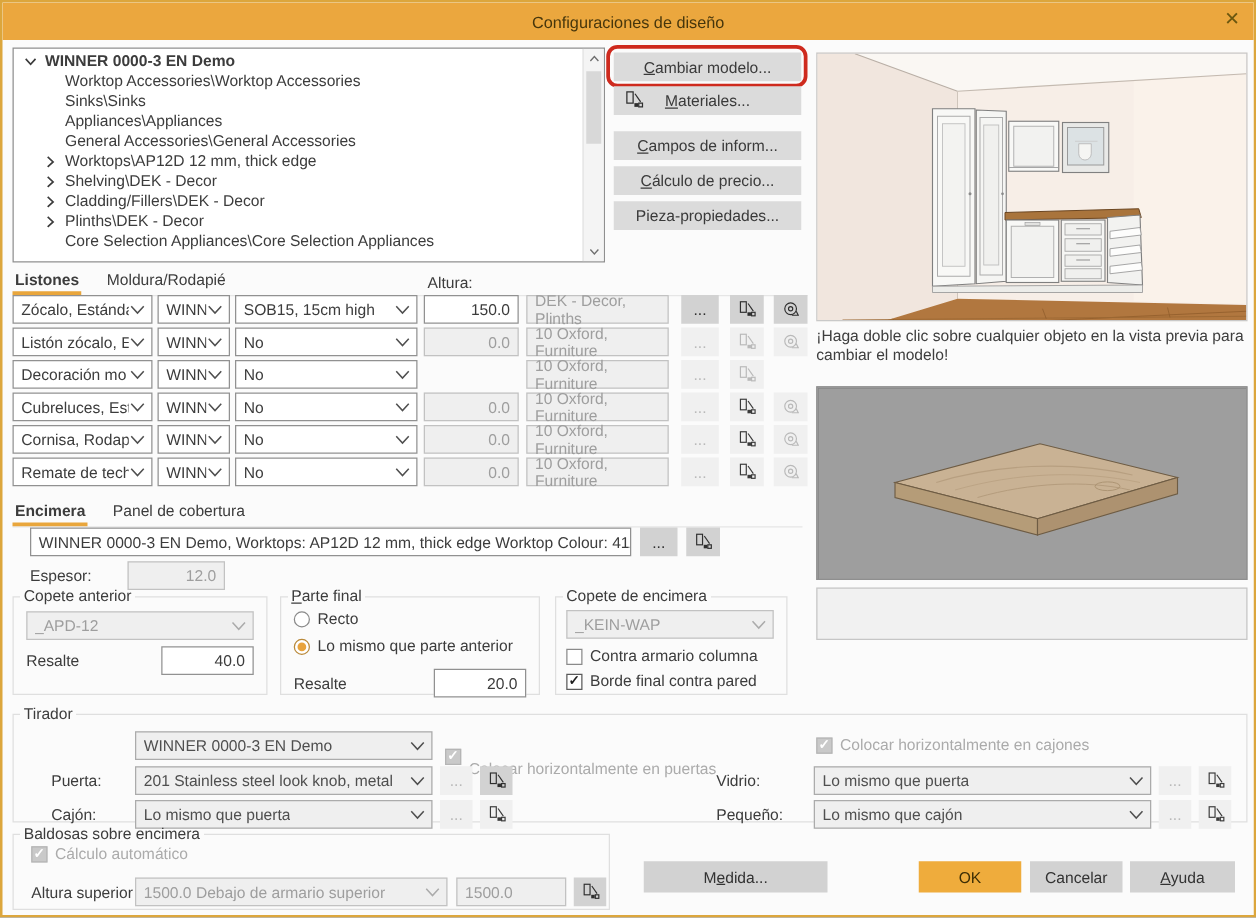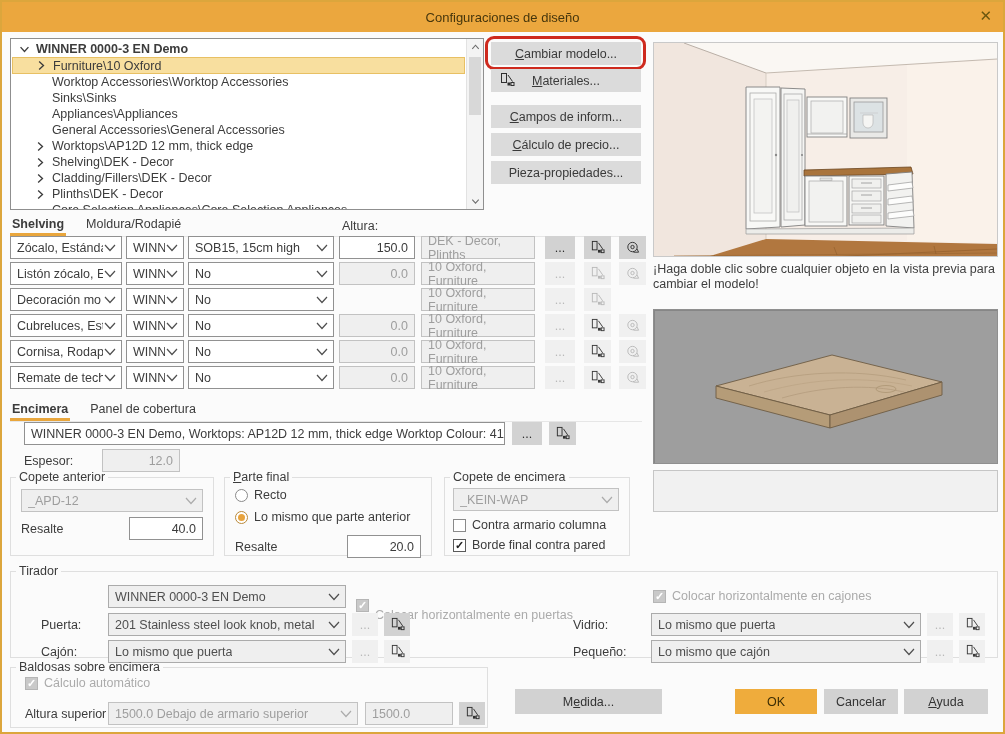--- a/index.html
+++ b/index.html
@@ -106,28 +106,20 @@
   <div class="tree">
     <div class="tree-items">
       <div class="titem lvl0 bold">
         <span class="chev">
             <svg width="11" height="11" viewBox="0 0 14 14">
               <polyline points="2,4 7,9.5 12,4" fill="none" stroke="#3C3C3C" stroke-width="1.7"></polyline>
             </svg>
           </span>
         <span class="tlabel">WINNER 0000-3 EN Demo</span>
       </div>
-      <div class="titem lvl1 selected">
-        <span class="chev">
-            <svg width="11" height="11" viewBox="0 0 14 14">
-              <polyline points="4,2 9.5,7 4,12" fill="none" stroke="#3C3C3C" stroke-width="1.7"></polyline>
-            </svg>
-          </span>
-        <span class="tlabel">Furniture\10 Oxford</span>
-      </div>
       <div class="titem nochev">
         <span class="tlabel">Worktop Accessories\Worktop Accessories</span>
       </div>
       <div class="titem nochev">
         <span class="tlabel">Sinks\Sinks</span>
       </div>
       <div class="titem nochev">
         <span class="tlabel">Appliances\Appliances</span>
       </div>
       <div class="titem nochev">
@@ -268,21 +260,21 @@
       <path d="M128 88 C 170 76, 215 74, 250 82" fill="none" stroke="#B49C7D" stroke-width="0.8"></path>
       <ellipse cx="232" cy="79" rx="10" ry="3.5" fill="none" stroke="#A8906F" stroke-width="0.7"></ellipse>
       <polygon points="62,76 176,105 176,118 62,88" fill="#B59C78" stroke="#6E5C44" stroke-width="0.9"></polygon>
       <polygon points="176,105 288,72 288,85 176,118" fill="#AD9270" stroke="#6E5C44" stroke-width="0.9"></polygon>
     </svg>
   </div>
 
   <div class="emptybox"></div>
 
   <div class="tabstrip" style="left:8px;top:213px;width:636px;">
-    <span class="tab active">Shelving</span>
+    <span class="tab active">Listones</span>
     <span class="tab">Moldura/Rodapié</span>
   </div>
   <div class="lab" style="left:340px;top:217px;">Altura:</div>
 
   <div class="lrow" style="top:234px;">
     <div class="combo c1">
         <span class="ct">Zócalo, Estánda</span>
         <span class="chev">
           <svg width="12" height="8" viewBox="0 0 12 8">
             <polyline points="1,1 6,6.5 11,1" fill="none" stroke="currentColor" stroke-width="1.2"></polyline>

